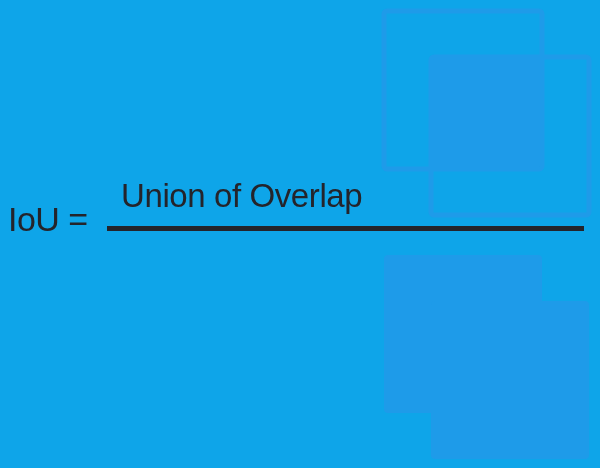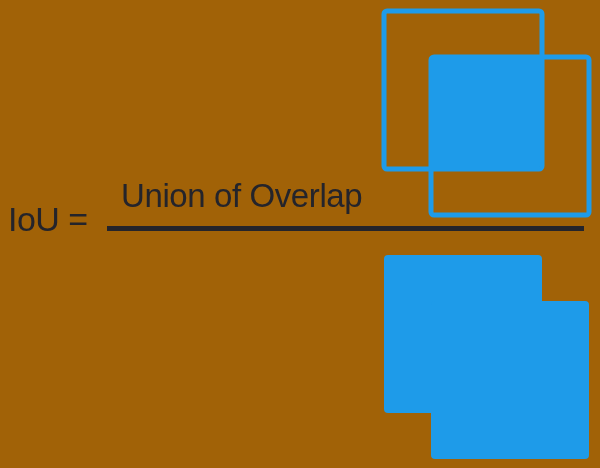--- a/index.html
+++ b/index.html
@@ -91,21 +91,21 @@
   }
   .diagram svg {
     display: block;
     width: 100%;
     height: 100%;
   }
 </style>
 </head>
 <body>
 
-<div id="stage" style="background: #a16207; text-align: right;">
+<div id="stage" style="background: #0ea5e9; text-align: right;">
 
   <div class="formula-lhs" style="color: rgb(36, 36, 43);">IoU =</div>
 
   <div class="fraction-numerator" style="color: rgb(36, 36, 43);">Union of Overlap</div>
 
   <div class="fraction-bar" style="background: rgb(36, 36, 43);"></div>
 
 
   <div class="diagram" id="overlap-diagram">
     <svg viewBox="0 0 216 214" xmlns="http://www.w3.org/2000/svg">

